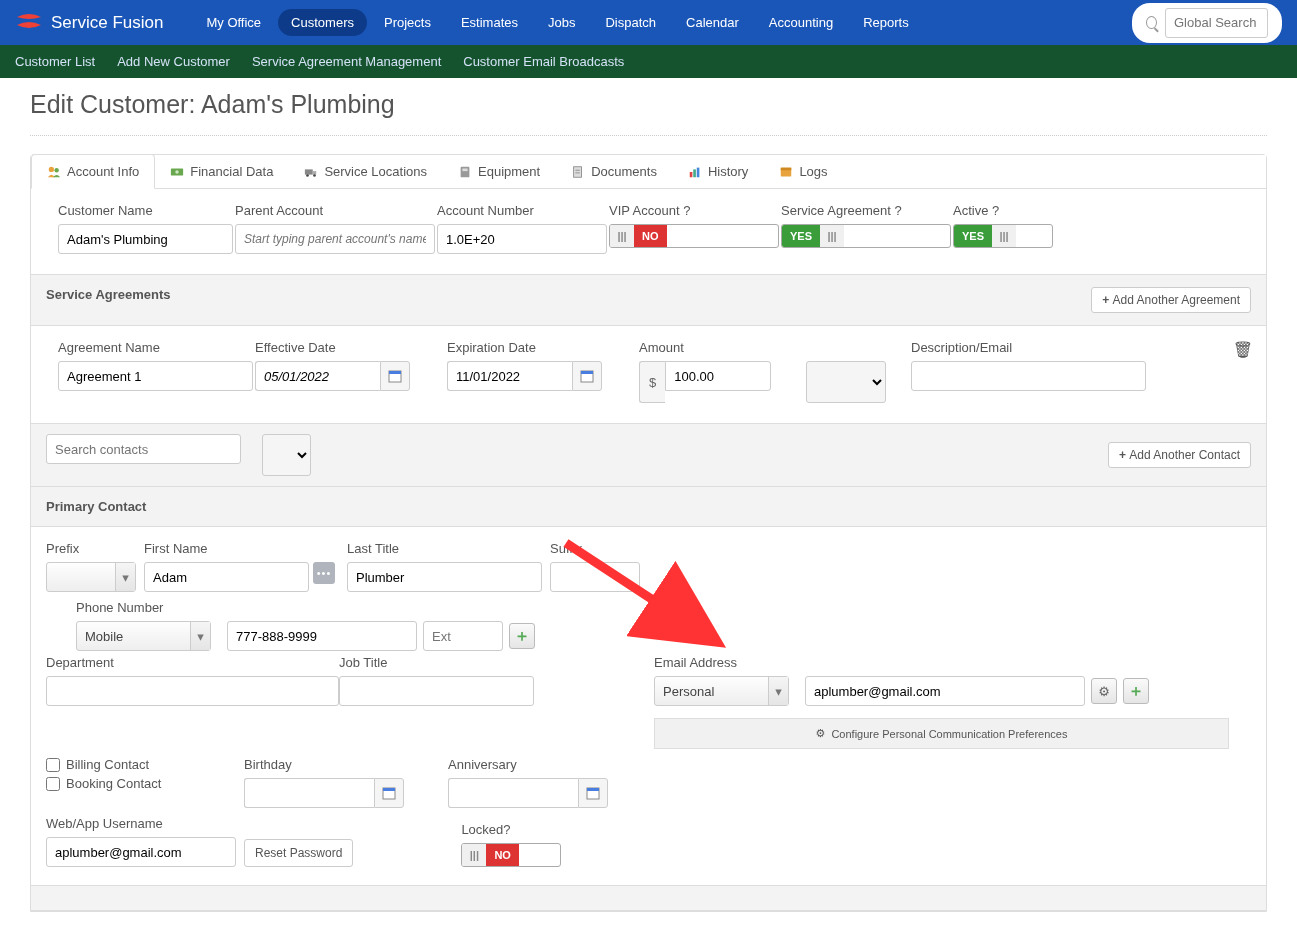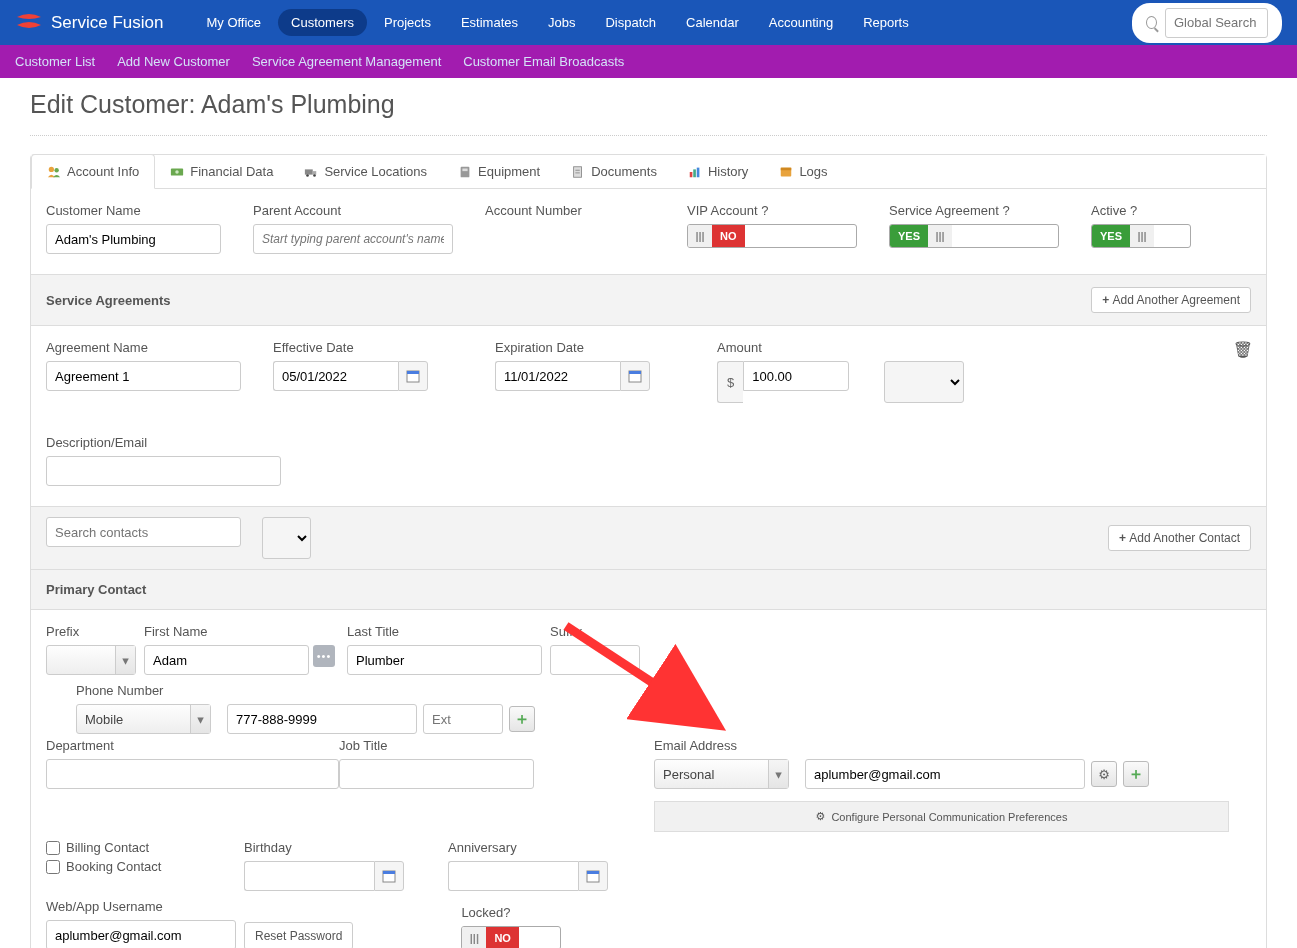--- a/index.html
+++ b/index.html
@@ -11,58 +11,58 @@
 .logo-icon { width: 28px; height: 20px; }
 .nav-items { display: flex; gap: 4px; flex: 1; }
 .nav-item { padding: 6px 13px; border-radius: 14px; cursor: pointer; font-size: 13px; }
 .nav-item.active { background: #0d3b8a; }
 .global-search { background: #fff; border-radius: 18px; padding: 5px 14px; display: flex; align-items: center; gap: 8px; width: 150px; }
 .global-search input { border: none; outline: none; font-size: 12px; width: 100%; color: #b91c1c; }
 .search-icon { width: 13px; height: 13px; border: 1.5px solid #999; border-radius: 50%; position: relative; }
 .search-icon::after { content:''; position:absolute; width:5px; height:1.5px; background:#999; bottom:-2px; right:-3px; transform:rotate(45deg); }
 
 
-.sub-nav { background: #a21caf; height: 33px; display: flex; align-items: center; padding: 0 15px; gap: 22px; }
+.sub-nav { background: #14532d; height: 33px; display: flex; align-items: center; padding: 0 15px; gap: 22px; }
 .sub-nav a { color: #d4e2f7; font-size: 13px; text-decoration: none; cursor: pointer; }
 
 
 .page-title { font-size: 25px; font-weight: 400; color: #555; padding: 12px 30px 4px; }
 .dotted-hr { border: none; border-top: 1px dotted #ccc; margin: 12px 30px 18px; }
 
 
 .main-container { margin: 0 30px; border: 1px solid #ddd; border-radius: 4px 4px 0 0; }
 
 
 .tabs { display: flex; background: #fff; border-bottom: 1px solid #ddd; }
 .tab { padding: 9px 15px; cursor: pointer; display: flex; gap: 6px; align-items: center; color: #555; font-size: 13px; border-right: 1px solid transparent; }
 .tab.active { border: 1px solid #ddd; border-bottom: 1px solid #fff; border-radius: 4px 4px 0 0; margin-bottom: -1px; margin-top: -1px; background: #fff; }
 .tab-icon { width: 14px; height: 14px; display: inline-block; }
 
 
 .content-body { padding: 14px 15px 0; }
 
 
-.form-row { display: flex; gap: 32px; margin-bottom: 20px; flex-wrap: wrap; }
+.form-row { display: flex; gap: 2px; margin-bottom: 20px; flex-wrap: wrap; margin-left: 12px; }
 .form-group { display: flex; flex-direction: column; gap: 6px; }
 .form-label { font-size: 13px; color: #555; }
 input[type="text"], .text-input { border: 1px solid #ccc; border-radius: 3px; padding: 6px 8px; font-size: 13px; height: 30px; }
 select { border: 1px solid #ccc; border-radius: 3px; padding: 20px 6px; font-size: 13px; height: 30px; background:#f5f5f5; }
 .select-like { border: 1px solid #ccc; border-radius: 3px; padding: 0; height: 30px; display:flex; align-items:center; background: linear-gradient(#fefefe,#eee); }
 .select-like span { padding: 0 8px; flex:1; color:#444; }
 .select-like .chev { width: 20px; text-align:center; color:#777; border-left:1px solid #ccc; height:100%; display:flex; align-items:center; justify-content:center; background: linear-gradient(#f5f5f5,#e5e5e5); }
 
 
 .toggle { display:inline-flex; border:1px solid #aaa; border-radius:3px; overflow:hidden; height:24px; font-size:11px; font-weight:bold; }
 .toggle .handle { width:24px; background:#f0f0f0; display:flex; align-items:center; justify-content:center; color:#888; }
 .toggle .lbl { padding: 0 8px; display:flex; align-items:center; color:#fff; }
 .toggle.no .lbl { background:#d33; }
 .toggle.yes .lbl { background:#3a9d3a; }
 
 
-.section-header { background:#f3f3f3; border-top:1px solid #ddd; border-bottom:1px solid #ddd; padding: 12px 15px; display:flex; align-items:center; justify-content:space-between; font-weight:bold; color:#555; margin: 0 -15px; }
+.section-header { background:#f3f3f3; border-top:1px solid #ddd; border-bottom:1px solid #ddd; padding: 12px 15px; display:flex; align-items:flex-start; justify-content:space-between; font-weight:bold; color:#555; margin: 0 -15px; }
 .btn-outline { background:#fff; border:1px solid #ccc; border-radius:3px; padding:5px 10px; font-size:12px; color:#555; cursor:pointer; }
 .btn-outline::before { content:'+ '; font-weight:bold; }
 
 
 .amount-group { display:flex; }
 .amount-group .prefix { border:1px solid #ccc; border-right:none; background:#f5f5f5; padding:0 9px; display:flex; align-items:center; border-radius:3px 0 0 3px; color:#666; }
 .amount-group input { border-radius:0 3px 3px 0; }
 
 
 .date-group { display:flex; }
@@ -194,20 +194,21 @@
       <div class="form-group" style="width:175px">
         <label class="form-label" data-name="customer-name-label">Customer Name</label>
         <input class="text-input" data-name="customer-name-input" value="Adam's Plumbing" style="">
       </div>
       <div class="form-group" style="width:200px">
         <label class="form-label" data-name="parent-account-label">Parent Account</label>
         <input class="text-input" data-name="parent-account-input" style="font-style: italic; color: rgb(153, 153, 153); font-size: 12px;" placeholder="Start typing parent account's name...">
       </div>
       <div class="form-group" style="width:170px">
         <label class="form-label" data-name="account-number-label">Account Number</label>
+        <input class="text-input" data-name="account-number-input" value="1.0E+20" style="">
       </div>
       <div class="form-group" style="width:170px">
         <label class="form-label" data-name="vip-label">VIP Account ?</label>
         <div class="toggle no" data-name="vip-toggle">
             <div class="handle">|||</div>
             <div class="lbl">NO</div>
           </div>
       </div>
       <div class="form-group" style="width:170px">
         <label class="form-label" data-name="service-agreement-label">Service Agreement ?</label>
@@ -231,21 +232,21 @@
     </div>
 
     <div class="form-row" style="padding-top:14px; position:relative" data-name="agreement-row">
       <div class="form-group" style="width:195px">
         <label class="form-label" data-name="agreement-name-label">Agreement Name</label>
         <input class="text-input" data-name="agreement-name-input" value="Agreement 1" style="">
       </div>
       <div class="form-group" style="width:155px">
         <label class="form-label" data-name="effective-date-label">Effective Date</label>
         <div class="date-group">
-            <input class="text-input" style="width: 125px;" data-name="effective-date-input" value="05/01/2022">
+            <input class="text-input" style="width: 125px; font-style: italic;" data-name="effective-date-input" value="05/01/2022">
             <div class="cal-btn" data-name="effective-date-picker">
               <svg class="cal-icon" data-name="calendar-icon" viewBox="0 0 14 14">
                 <rect x="1" y="2" width="12" height="11" fill="#fff" stroke="#888"></rect>
                 <rect x="1" y="2" width="12" height="3" fill="#4a7de0"></rect>
               </svg>
             </div>
           </div>
       </div>
       <div class="form-group" style="width:155px; margin-left:35px">
         <label class="form-label" data-name="expiration-date-label">Expiration Date</label>

